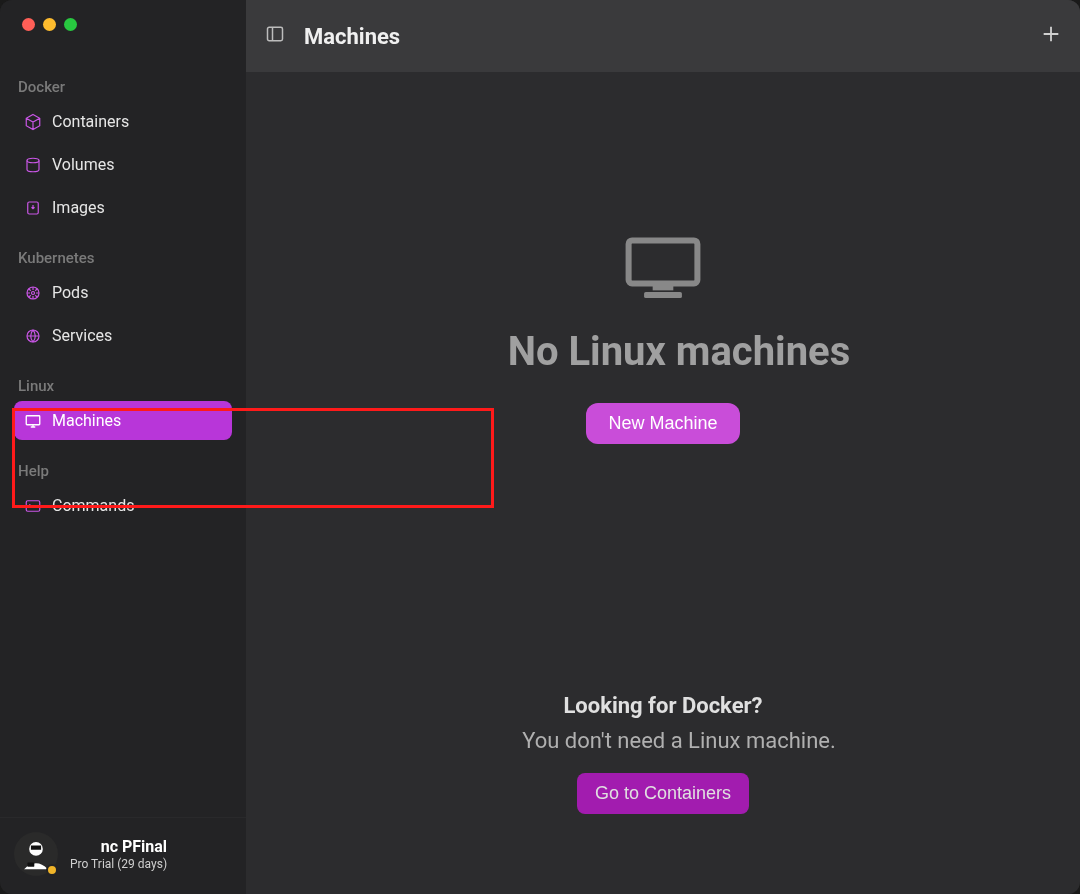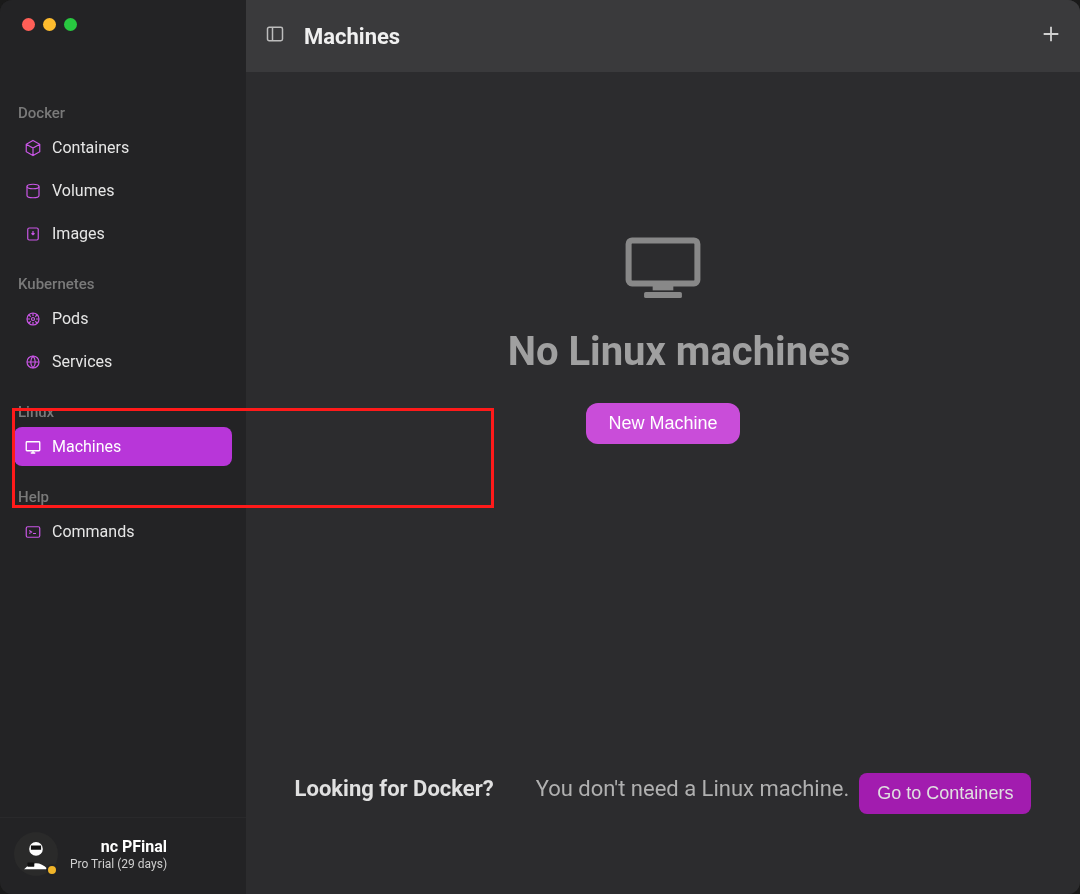--- a/index.html
+++ b/index.html
@@ -18,21 +18,20 @@
     border-radius: 12px;
     overflow: hidden;
     background: #1e1e1e;
   }
   .sidebar {
     width: 246px;
     background: #232325;
     display: flex;
     flex-direction: column;
     position: relative;
-    gap: 26px;
   }
   .traffic-lights {
     display: flex;
     gap: 8px;
     padding: 18px 0 0 22px;
     height: 60px;
     align-items: flex-start;
   }
   .traffic-light {
     width: 13px;
@@ -168,21 +167,21 @@
     border-radius: 12px;
     font-size: 18px;
     font-weight: 500;
     cursor: pointer;
     margin-top: 12px;
   }
 
   .docker-hint {
     margin-top: auto;
     display: flex;
-    flex-direction: row;
+    flex-direction: column;
     align-items: center;
     gap: 10px;
     padding-bottom: 50px;
   }
   .hint-title { font-size: 22px; font-weight: 700; color: #e0e0e0; }
   .hint-sub { font-size: 22px; color: #b0b0b0; margin-left: 32px; }
   .go-containers-btn {
     background: #a21caf;
     color: #e0e0e0;
     border: none;

